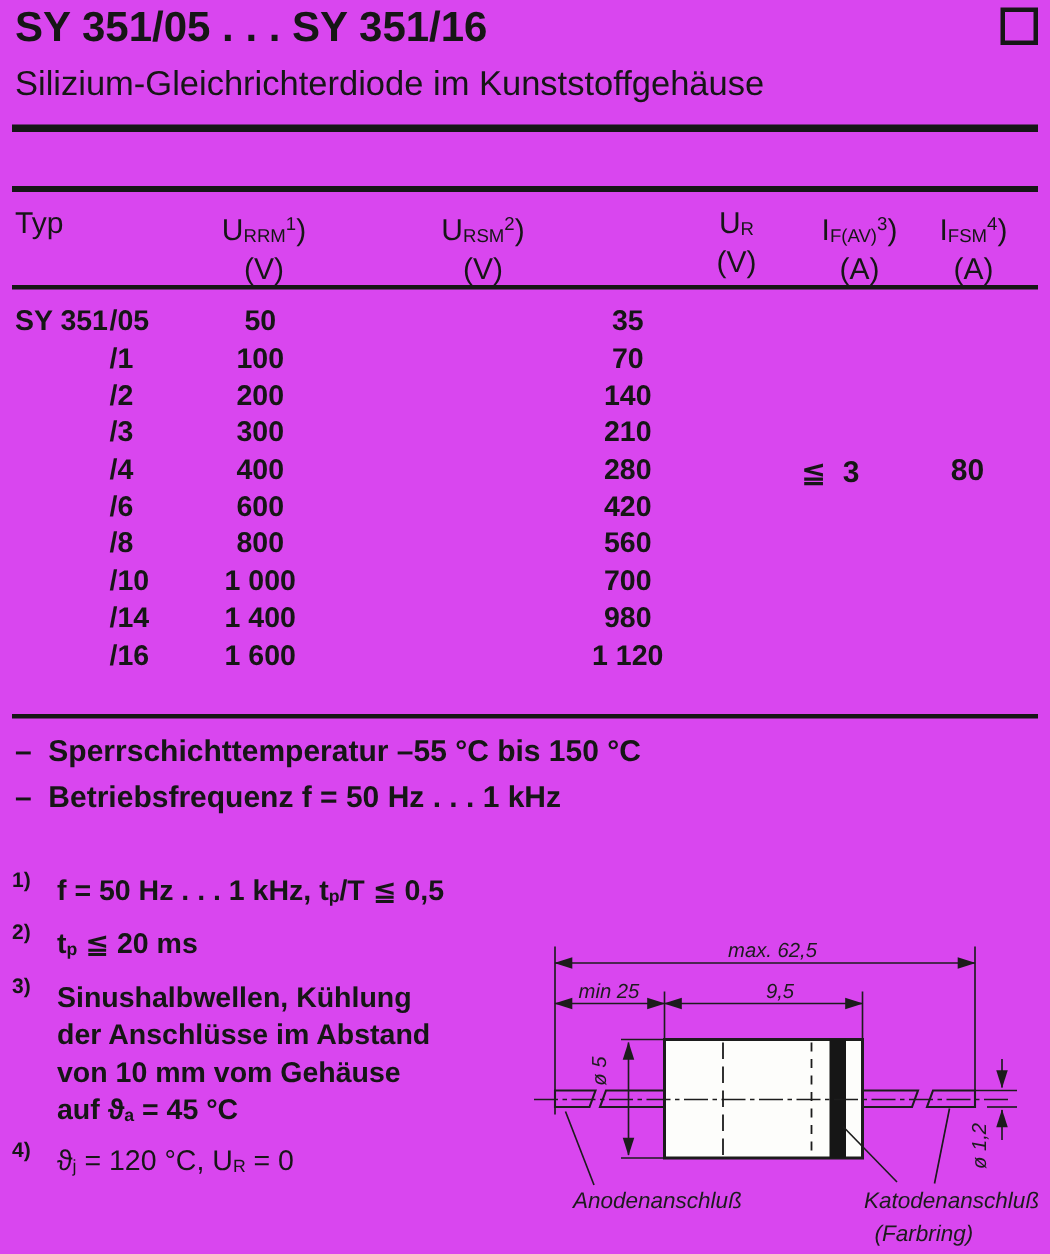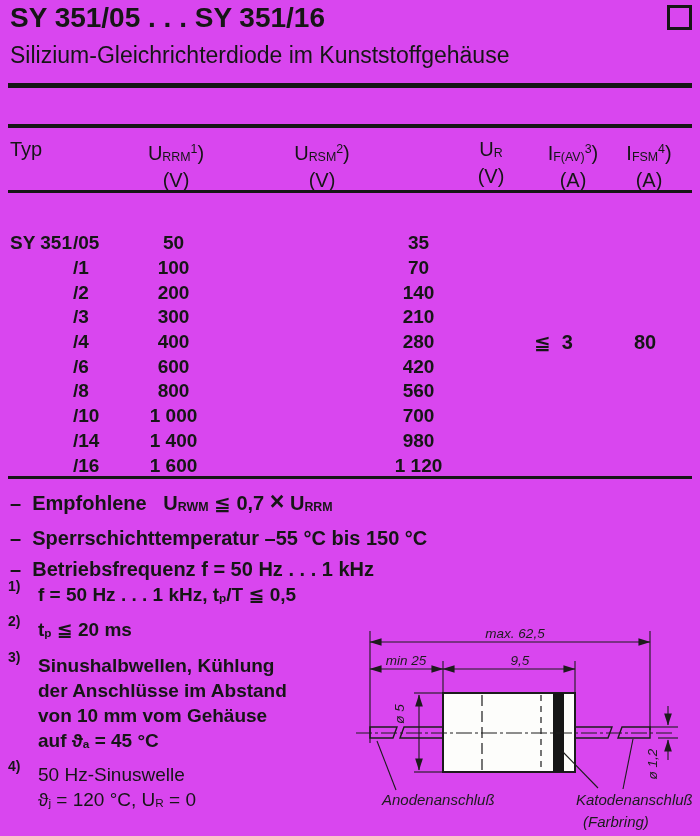--- a/index.html
+++ b/index.html
@@ -18,21 +18,21 @@
   .rule-headbottom{top:190px;height:3px;}
   .rule-bottom{top:476px;height:3px;}
   
   .thead{position:absolute;top:138px;left:0;width:700px;height:50px;font-size:20px;padding-left:48px;}
   .th{position:absolute;top:0;text-align:center;white-space:nowrap;transform:translateX(-50%);line-height:23px;}
   .th-typ{left:10px;transform:none;text-align:left;}
   .rt-sub{font-size:62%;vertical-align:-0.12em;}
   .rt-sup{font-size:62%;vertical-align:0.55em;}
   .rt-times{font-size:125%;}
   
-  .tbody{position:absolute;top:203px;left:0;width:700px;margin-top:28px;}
+  .tbody{position:absolute;top:203px;left:0;width:700px;}
   .tr{display:grid;grid-template-columns:140px 67px 123px 177px 93px 90px;height:24.7px;align-items:center;}
   .td{font-size:19px;font-weight:700;white-space:pre;}
   .td-typ{padding-left:10px;display:flex;}
   .typ-prefix{display:inline-block;width:63px;flex:none;}
   .td-num{text-align:center;}
   .td-mid{text-align:center;font-size:20px;}
   
   .notes{position:absolute;left:10px;top:486px;font-size:20px;font-weight:700;line-height:31px;}
   .note{white-space:pre;}
   
@@ -168,21 +168,20 @@
       <div class="td td-num"></div>
       <div class="td td-num">1 120</div>
       <div class="td td-mid"></div>
       <div class="td td-mid"></div>
     </div>
   </div>
 
   <div class="rule rule-bottom"></div>
 
   <div class="notes">
-    <div class="note"><span>–  Empfohlene   U</span><span class="rt-sub">RWM</span><span> ≦ 0,7 </span><span class="rt-times">×</span><span> U</span><span class="rt-sub">RRM</span></div>
     <div class="note"><span>–  Sperrschichttemperatur –55 °C bis 150 °C</span></div>
     <div class="note"><span>–  Betriebsfrequenz f = 50 Hz . . . 1 kHz</span></div>
   </div>
 
   <div class="footnotes">
     <div class="fn fn-m8 fn-bold">
       <span class="fn-marker">1)</span>
       <div>
         <div class="fn-line"><span>f = 50 Hz . . . 1 kHz, t</span><span class="rt-sub">p</span><span>/T ≦ 0,5</span></div>
       </div>
@@ -198,21 +197,20 @@
       <div>
         <div class="fn-line"><span>Sinushalbwellen, Kühlung</span></div>
         <div class="fn-line"><span>der Anschlüsse im Abstand</span></div>
         <div class="fn-line"><span>von 10 mm vom Gehäuse</span></div>
         <div class="fn-line"><span>auf ϑ</span><span class="rt-sub">a</span><span> = 45 °C</span></div>
       </div>
     </div>
     <div class="fn">
       <span class="fn-marker">4)</span>
       <div>
-        <div class="fn-line"><span>50 Hz-Sinuswelle</span></div>
         <div class="fn-line"><span>ϑ</span><span class="rt-sub">j</span><span> = 120 °C, U</span><span class="rt-sub">R</span><span> = 0</span></div>
       </div>
     </div>
   </div>
 
   <svg class="drawing" width="360" height="218" viewBox="0 0 360 218">
     <defs>
       <marker id="arr" viewBox="0 0 12 8" refX="11" refY="4" markerWidth="12" markerHeight="8" orient="auto-start-reverse">
         <path d="M0.5 0.5 L11.5 4 L0.5 7.5 Z" fill="#1c1c1c"></path>
       </marker>

